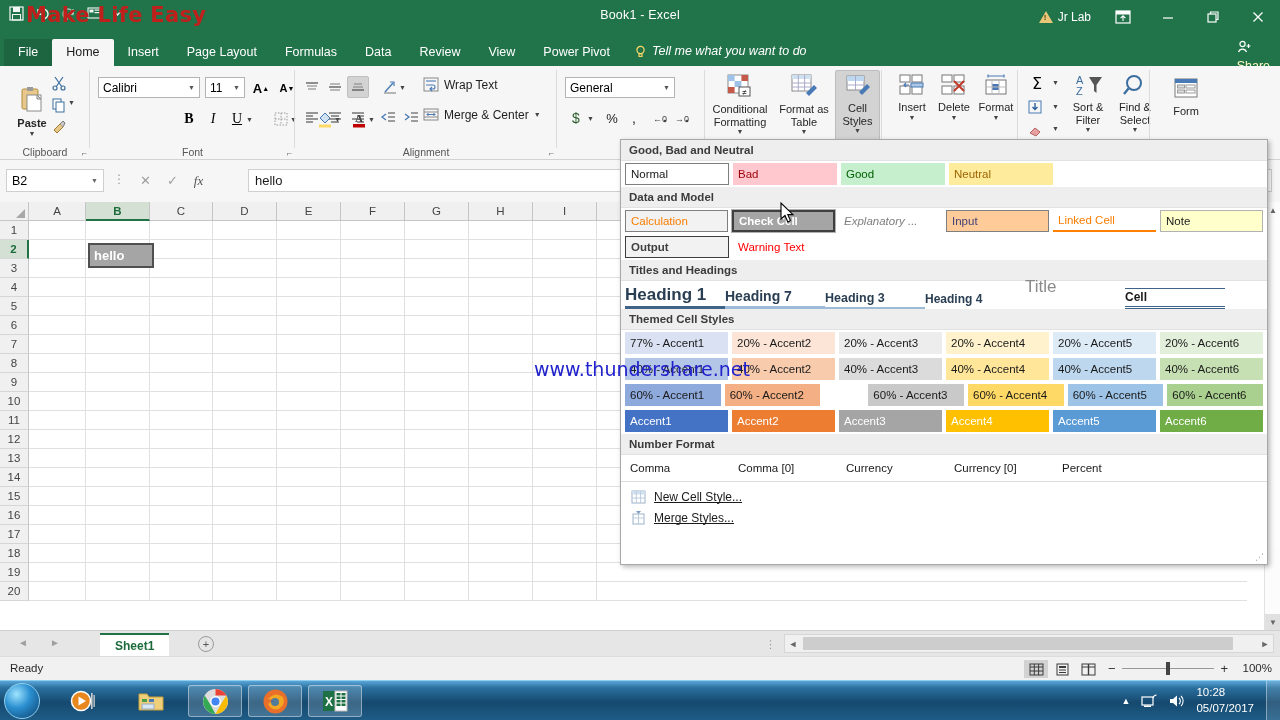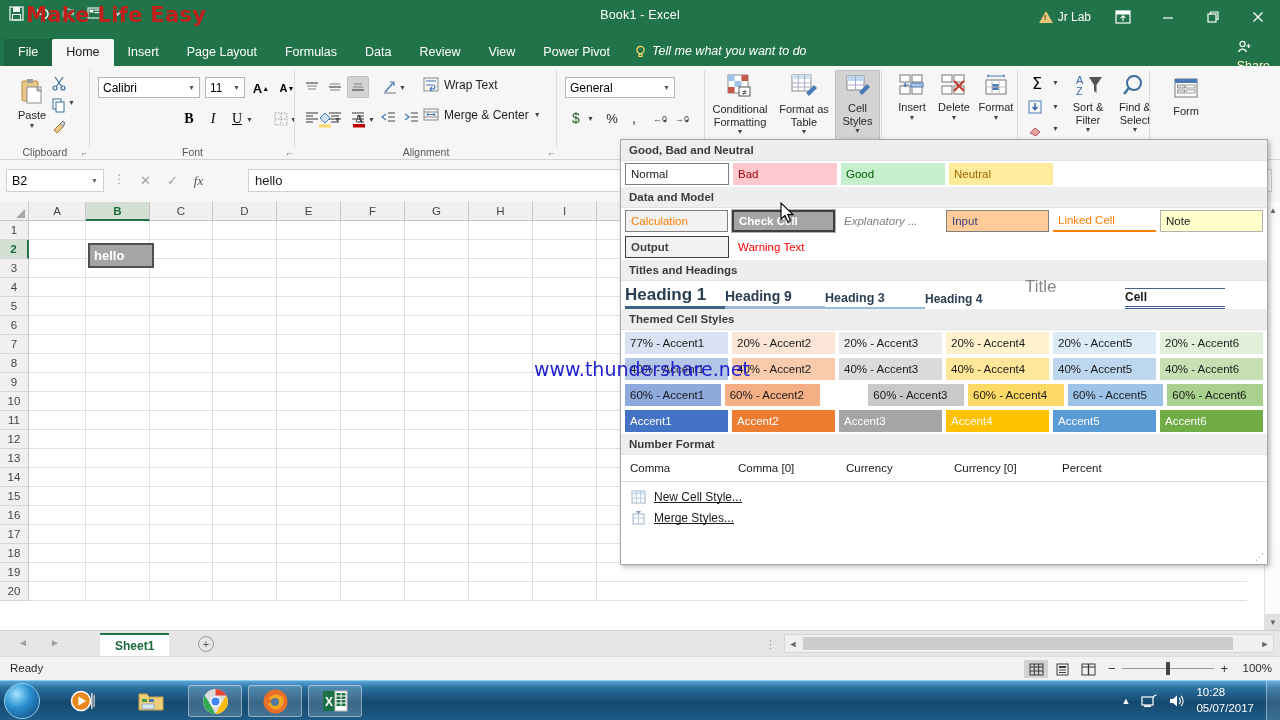--- a/index.html
+++ b/index.html
@@ -307,21 +307,21 @@
           <path d="M1.5 12 A4.2 4.2 0 0 1 9.5 12" fill="none" stroke="#fff" stroke-width="1.2"></path>
           <path d="M11.5 4 L11.5 8 M9.5 6 L13.5 6" stroke="#fff" stroke-width="1.2"></path>
         </svg>
       <span>Share</span>
     </div>
   </div>
 
   <div class="ribbon">
 
     <div class="grp" style="left:0; width:90px;">
-      <div class="bigbtn" style="position:absolute;left:6px;top:8px;">
+      <div class="bigbtn" style="position:absolute;left:6px;top:16px;font-weight:bold;">
         <svg width="30" height="30" viewBox="0 0 30 30">
             <rect x="5" y="4" width="16" height="20" rx="1.5" fill="#e8c88a" stroke="#b08b3e"></rect>
             <rect x="10" y="2" width="6" height="4" fill="#9a9a9a"></rect>
             <rect x="10" y="10" width="14" height="16" fill="#fff" stroke="#8a8a8a"></rect>
             <path d="M20 10 L24 14 L20 14 Z" fill="#d8d8d8" stroke="#8a8a8a"></path>
           </svg>
         <span class="lbl">Paste</span>
         <span class="caret">▼</span>
       </div>
       <div style="position:absolute;left:48px;top:6px;" class="minibtn">
@@ -990,21 +990,21 @@
       <div class="sw" style="background:#ffffcc;color:#1a1a1a;border:1px solid #b2b2b2;">Note</div>
     </div>
     <div class="gal-row">
       <div class="sw" style="background:#f2f2f2;color:#3f3f3f;font-weight:bold;border:1px solid #3f3f3f;">Output</div>
       <div class="sw" style="background:#ffffff;color:#ff0000;">Warning Text</div>
     </div>
 
     <div class="gal-section">Titles and Headings</div>
     <div class="hd">
       <div class="hd1">Heading 1</div>
-      <div class="hd2">Heading 9</div>
+      <div class="hd2">Heading 7</div>
       <div class="hd3">Heading 3</div>
       <div class="hd4">Heading 4</div>
       <div class="hdT">Title</div>
       <div class="hdTot">Cell</div>
     </div>
 
     <div class="gal-section">Themed Cell Styles</div>
     <div id="themed-rows">
         <div class="gal-row">
           <div class="sw" style="background: rgb(217, 225, 242); color: rgb(26, 26, 26);">77% - Accent1</div>

